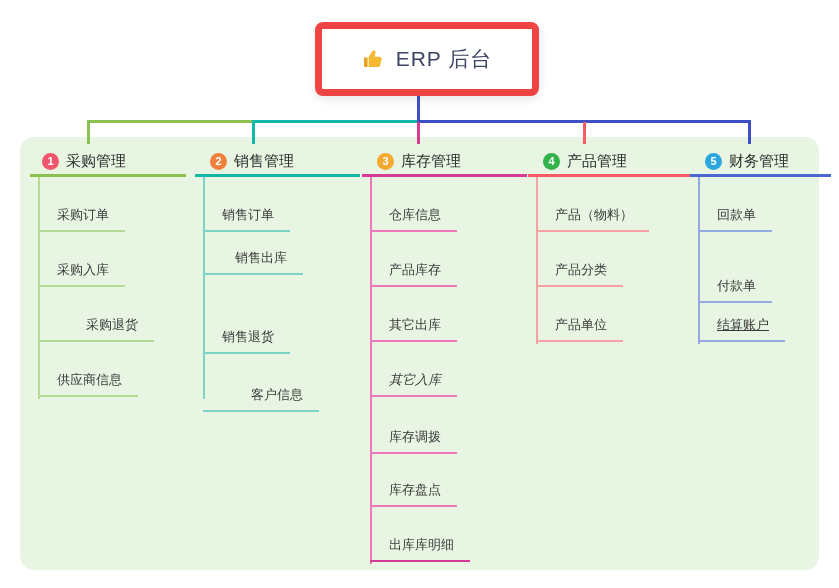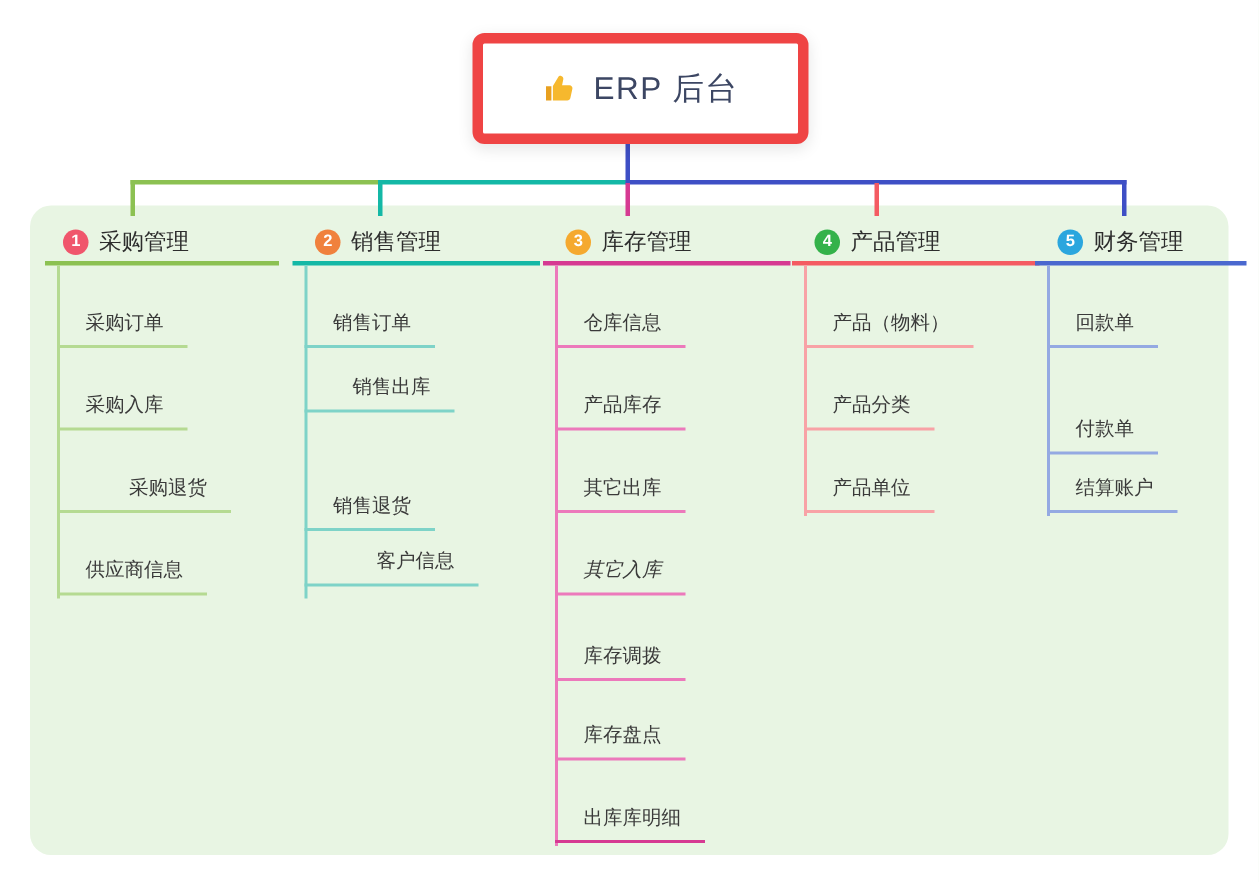--- a/index.html
+++ b/index.html
@@ -62,21 +62,21 @@
 
   <div class="col" style="left:195px;width:150px;">
     <div class="branch-header" style="padding-left: 15px; border-bottom-color: rgb(20, 184, 166);">
       <span class="badge" style="background-color: rgb(240, 129, 61);">2</span>
       <span class="branch-label">销售管理</span>
     </div>
     <div class="vline" style="left: 8px; height: 222px; background-color: rgb(126, 211, 200);"></div>
     <div class="item" style="left: 8px; top: 54px; border-bottom-color: rgb(126, 211, 200);">销售订单</div>
     <div class="item" style="left: 8px; top: 97px; border-bottom-color: rgb(126, 211, 200); padding-left: 32px;">销售出库</div>
     <div class="item" style="left: 8px; top: 164px; border-bottom-color: rgb(126, 211, 200); margin-top: 12px;">销售退货</div>
-    <div class="item" style="left: 8px; top: 213px; border-bottom-color: rgb(126, 211, 200); padding-left: 48px;">客户信息</div>
+    <div class="item" style="left: 8px; top: 234px; border-bottom-color: rgb(126, 211, 200); padding-left: 48px;">客户信息</div>
   </div>
 
   <div class="col" style="left:362px;width:150px;">
     <div class="branch-header" style="padding-left: 15px; border-bottom-color: rgb(214, 58, 146);">
       <span class="badge" style="background-color: rgb(245, 169, 47);">3</span>
       <span class="branch-label">库存管理</span>
     </div>
     <div class="vline" style="left: 8px; height: 387px; background-color: rgb(236, 121, 187);"></div>
     <div class="item" style="left: 8px; top: 54px; border-bottom-color: rgb(236, 121, 187);">仓库信息</div>
     <div class="item" style="left: 8px; top: 109px; border-bottom-color: rgb(236, 121, 187);">产品库存</div>
@@ -99,16 +99,16 @@
   </div>
 
   <div class="col" style="left:690px;width:126px;">
     <div class="branch-header" style="padding-left: 15px; border-bottom-color: rgb(74, 104, 207);">
       <span class="badge" style="background-color: rgb(43, 166, 222);">5</span>
       <span class="branch-label">财务管理</span>
     </div>
     <div class="vline" style="left: 8px; height: 167px; background-color: rgb(148, 169, 226);"></div>
     <div class="item" style="left: 8px; top: 54px; border-bottom-color: rgb(148, 169, 226); font-family: Liberation Serif, serif;">回款单</div>
     <div class="item" style="left: 8px; top: 125px; border-bottom-color: rgb(148, 169, 226);">付款单</div>
-    <div class="item" style="left: 8px; top: 164px; border-bottom-color: rgb(148, 169, 226);">结算账户</div>
+    <div class="item" style="left: 8px; top: 164px; border-bottom-color: rgb(148, 169, 226); text-decoration: underline;">结算账户</div>
   </div>
 
 </div>
 
 </body></html>

